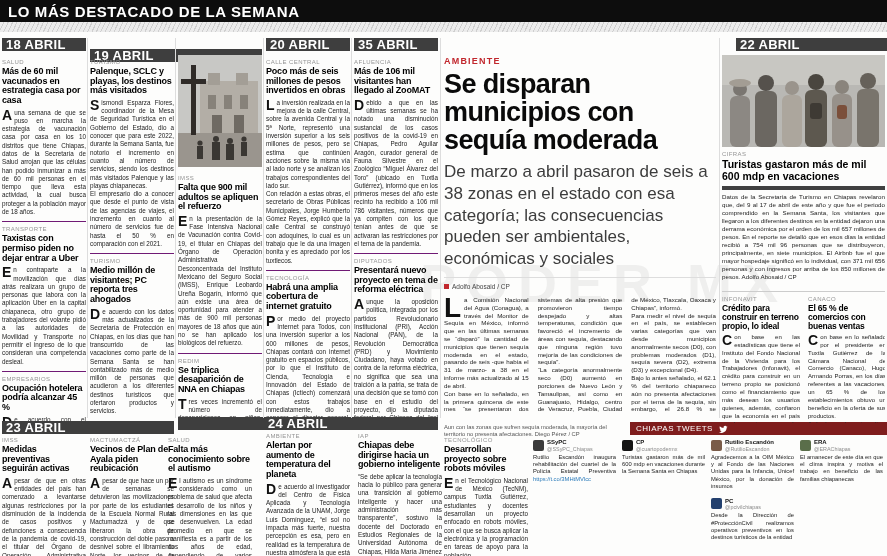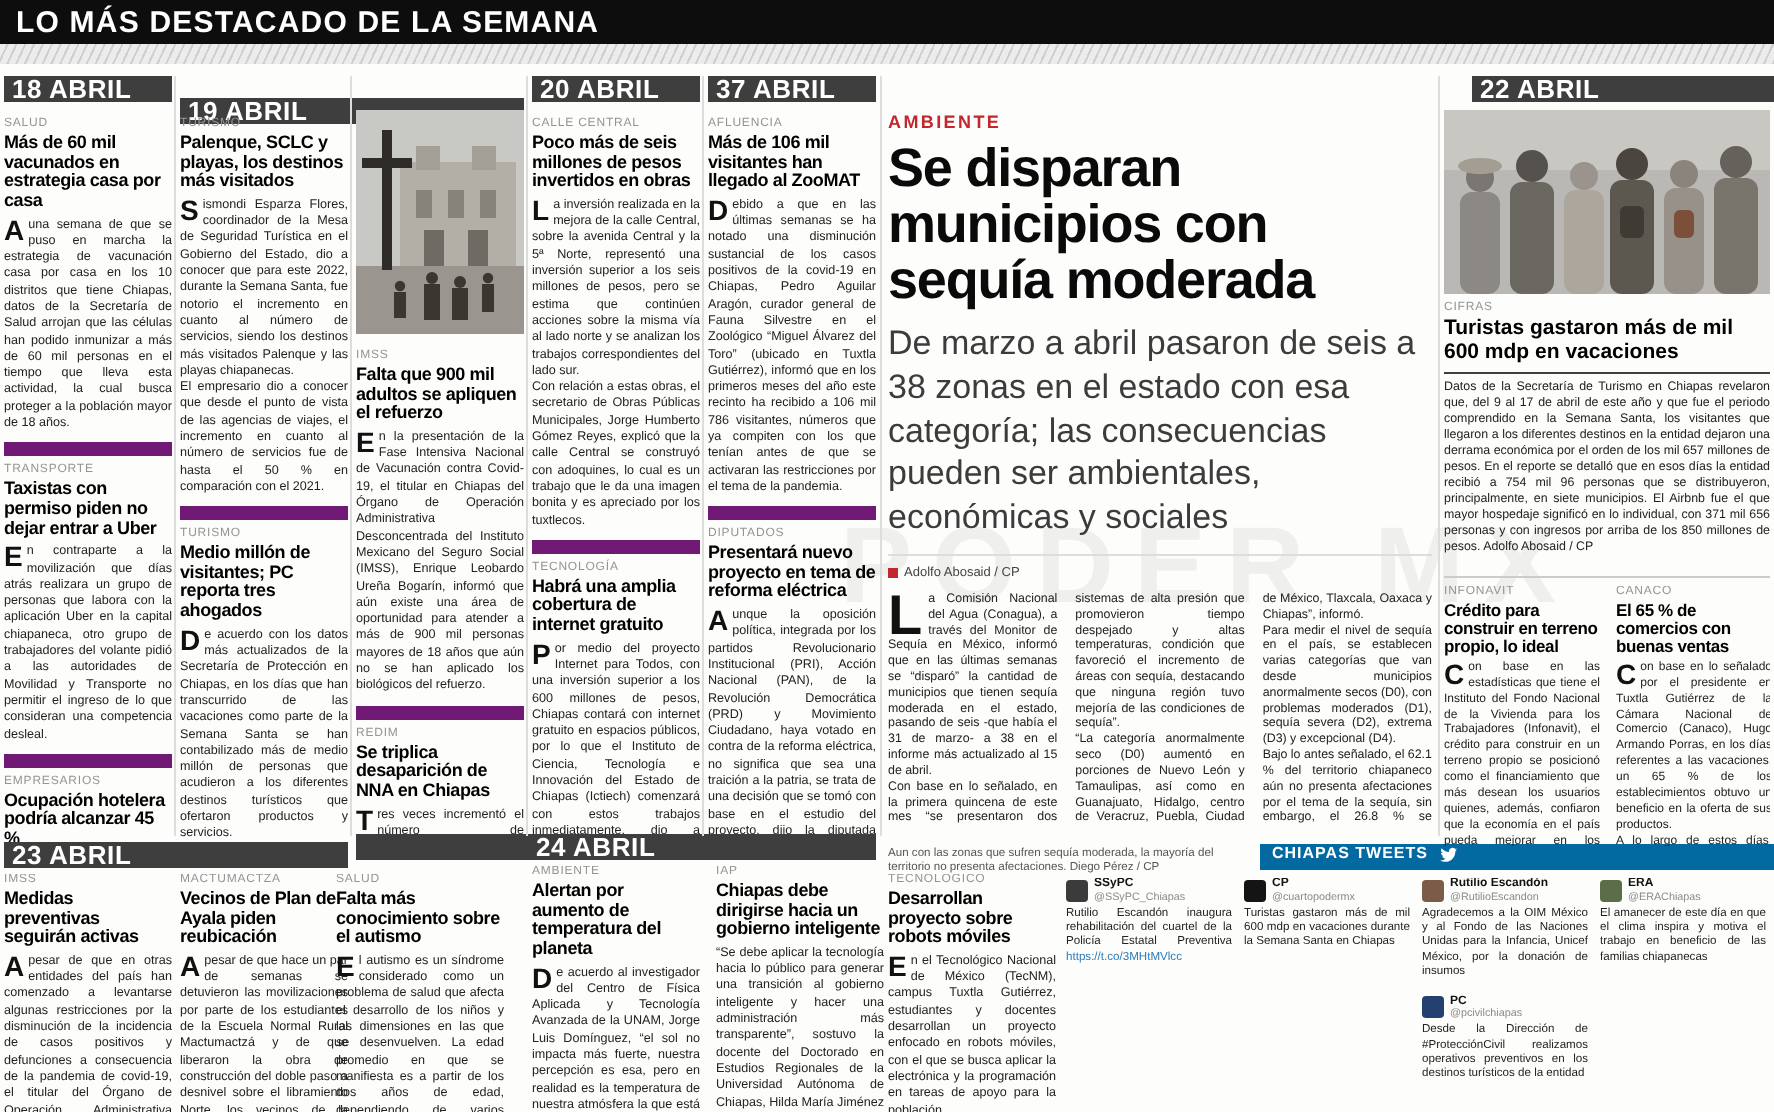--- a/index.html
+++ b/index.html
@@ -23,21 +23,21 @@
   
   .col{top:38px;padding-top:17px;overflow:hidden;}
   #c1{left:2px;width:84px;height:383px;}
   #c2{left:90px;width:84px;height:383px;}
   #c3{left:178px;width:84px;height:379px;}
   #c4{left:266px;width:84px;height:379px;}
   #c5{left:354px;width:84px;height:379px;}
   #rightcol{left:722px;width:163px;height:385px;}
 
   .art{padding:4px 0 5px;}
-  .art + .art{border-top:7px solid #701a75;}
+  .art + .art{border-top:1px solid #701a75;}
   .kicker{font-size:6px;color:#949494;letter-spacing:.4px;margin-bottom:2px;text-transform:uppercase;}
   .h{font-size:9px;font-weight:bold;line-height:1.07;letter-spacing:-.2px;margin:0 0 3px;color:#000;}
   .b{font-size:6.3px;line-height:1.32;text-align:justify;white-space:pre-line;color:#222;}
   .dropcap::first-letter{float:left;font-size:14px;line-height:11px;font-weight:bold;padding:1px 2px 0 0;color:#111;}
 
   
   .bart{top:437px;height:119px;overflow:hidden;}
 
   
   #feature{left:444px;top:38px;width:272px;height:386px;padding-top:18px;overflow:hidden;}
@@ -47,37 +47,37 @@
   .f-byline{display:flex;align-items:center;gap:3px;font-size:6.5px;color:#444;
             border-top:1px solid #ddd;padding-top:3px;height:12px;}
   .f-redsq{width:5px;height:5px;background:#c1272d;}
   .f-body{column-count:3;column-gap:9px;font-size:6.2px;line-height:1.26;text-align:justify;
           white-space:pre-line;height:124px;overflow:hidden;margin-top:3px;color:#222;}
   .f-body::first-letter{float:left;font-size:28px;line-height:23px;font-weight:bold;padding-right:3px;color:#111;}
   .f-photo{margin-top:5px;width:272px;height:96px;background:#c9c7c2;}
   .f-caption{left:444px;top:424px;width:182px;font-size:5.8px;color:#555;line-height:1.2;}
 
   
-  .tweetsbar{left:630px;top:422px;width:257px;height:13px;background:#0369a1;color:#fff;
-             display:flex;gap:5px;padding-left:6px;font-size:8px;font-weight:bold;letter-spacing:.5px;}
+  .tweetsbar{left:630px;top:422px;width:257px;height:13px;background:#7f1d1d;color:#fff;
+             display:flex;align-items:center;gap:5px;padding-left:6px;font-size:8px;font-weight:normal;letter-spacing:.5px;}
   .tgrid{left:533px;top:439px;width:354px;height:115px;display:flex;gap:6px;overflow:hidden;}
   .tcol{width:83px;flex:none;display:flex;flex-direction:column;}
   .tweet{margin-bottom:7px;}
   .t-head{display:flex;gap:3px;align-items:center;margin-bottom:2px;}
   .t-av{width:11px;height:11px;border-radius:2px;flex:none;}
   .av1{background:#3b3b3b}.av2{background:#141414}.av3{background:#7a5c49}.av4{background:#5a6e4a}.av5{background:#23406e}
   .t-name{font-size:6px;font-weight:bold;color:#111;line-height:1.1;}
   .t-handle{font-size:5.4px;color:#8a8a8a;}
   .t-text{font-size:5.8px;line-height:1.28;color:#222;text-align:justify;}
   .t-link{color:#2a7ab9;}
 
   
   #rightcol{padding-top:17px;}
   .r-photo{width:163px;height:92px;background:#b5b5b5;margin-bottom:4px;}
-  .r-title{font-size:10.5px;font-weight:bold;line-height:1.12;margin:1px 0 3px;border-bottom:1px solid #404040;padding-bottom:3px;color:#000;}
+  .r-title{font-size:10.5px;font-weight:bold;line-height:1.12;margin:1px 0 3px;border-bottom:4px solid #404040;padding-bottom:3px;color:#000;}
   .r-body{font-size:6.2px;line-height:1.3;text-align:justify;color:#222;height:92px;overflow:hidden;}
   .r-sub{display:flex;gap:8px;margin-top:6px;border-top:1px solid #ccc;padding-top:4px;}
   .r-subcol{width:78px;flex:none;overflow:hidden;height:148px;}
   .r-subcol .h{font-size:8.5px;}
   .r-subcol .b{font-size:6px;}
 
   .watermark{left:420px;top:252px;width:470px;font-size:54px;font-weight:bold;color:rgba(60,60,60,.07);
              letter-spacing:10px;pointer-events:none;}
   svg{display:block;}
 </style>
@@ -86,21 +86,21 @@
 
 <div class="abs banner">
   <span>LO MÁS DESTACADO DE LA SEMANA</span>
 </div>
 <div class="abs hatch"></div>
 <div class="abs watermark">PODER MX</div>
 
 <div class="abs datebar" style="left:2px;top:38px;width:84px;"><span>18 ABRIL</span></div>
 <div class="abs datebar" style="left:90px;top:49px;width:172px;"><span>19 ABRIL</span></div>
 <div class="abs datebar" style="left:266px;top:38px;width:84px;"><span>20 ABRIL</span></div>
-<div class="abs datebar" style="left:354px;top:38px;width:84px;"><span>37 ABRIL</span></div>
+<div class="abs datebar" style="left:354px;top:38px;width:84px;"><span>35 ABRIL</span></div>
 <div class="abs datebar" style="left:736px;top:38px;width:163px;"><span>22 ABRIL</span></div>
 <div class="abs datebar" style="left:2px;top:421px;width:172px;"><span>23 ABRIL</span></div>
 <div class="abs datebar" style="left:178px;top:417px;width:260px;padding-left:90px;"><span>24 ABRIL</span></div>
 
 <div class="abs vrule" style="left:87px"></div>
 <div class="abs vrule" style="left:175px"></div>
 <div class="abs vrule" style="left:263px"></div>
 <div class="abs vrule" style="left:351px"></div>
 <div class="abs vrule" style="left:440px"></div>
 <div class="abs vrule" style="left:719px"></div>

